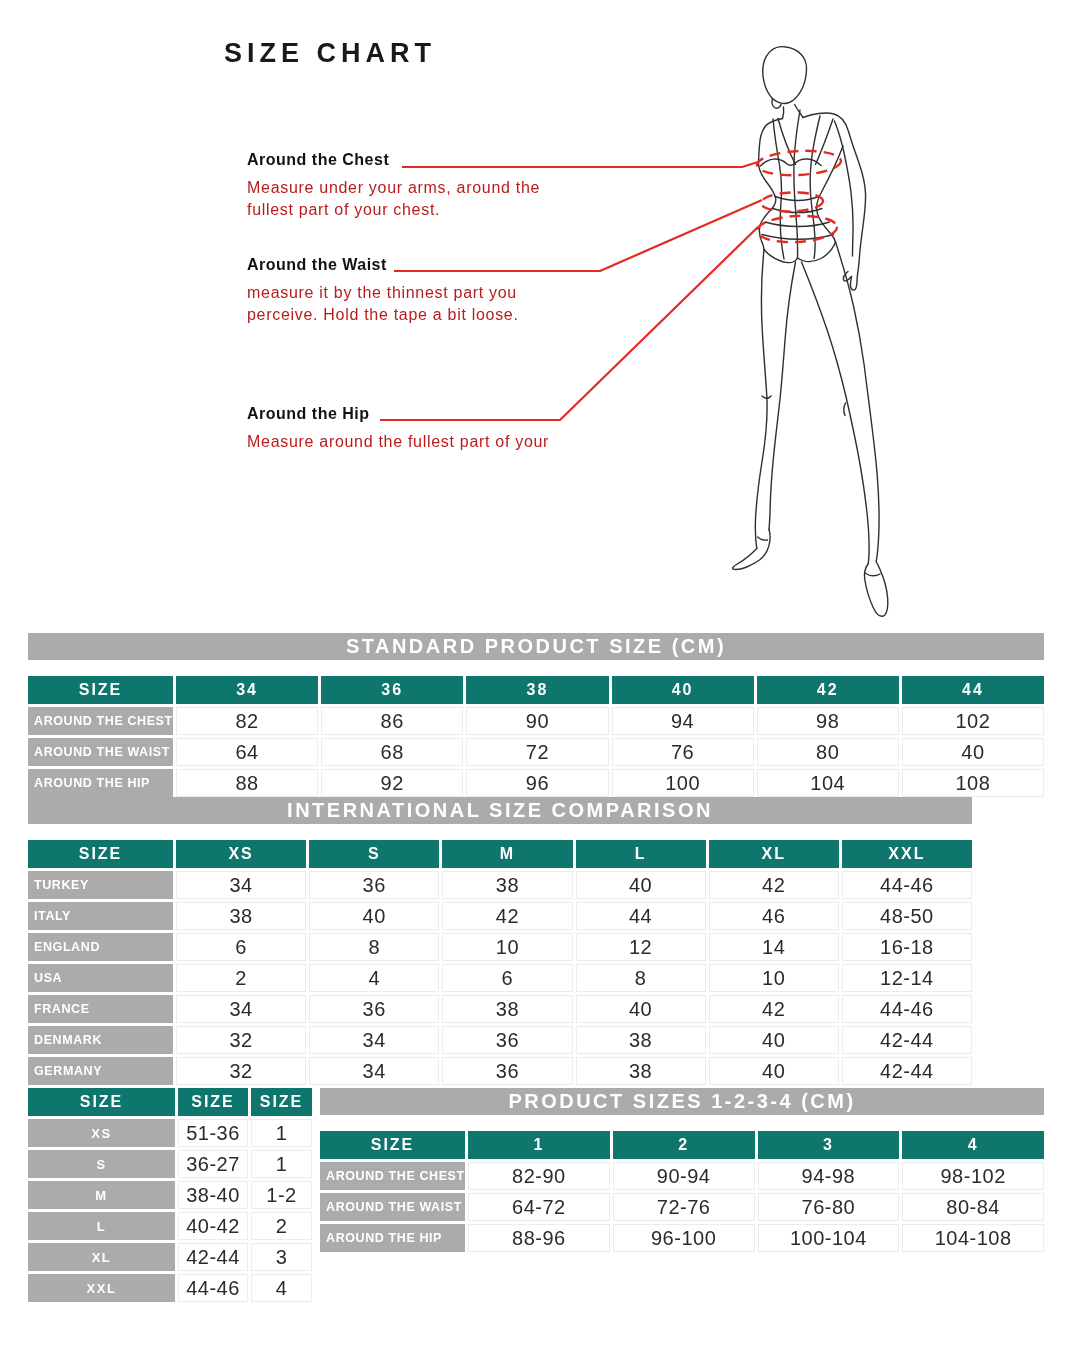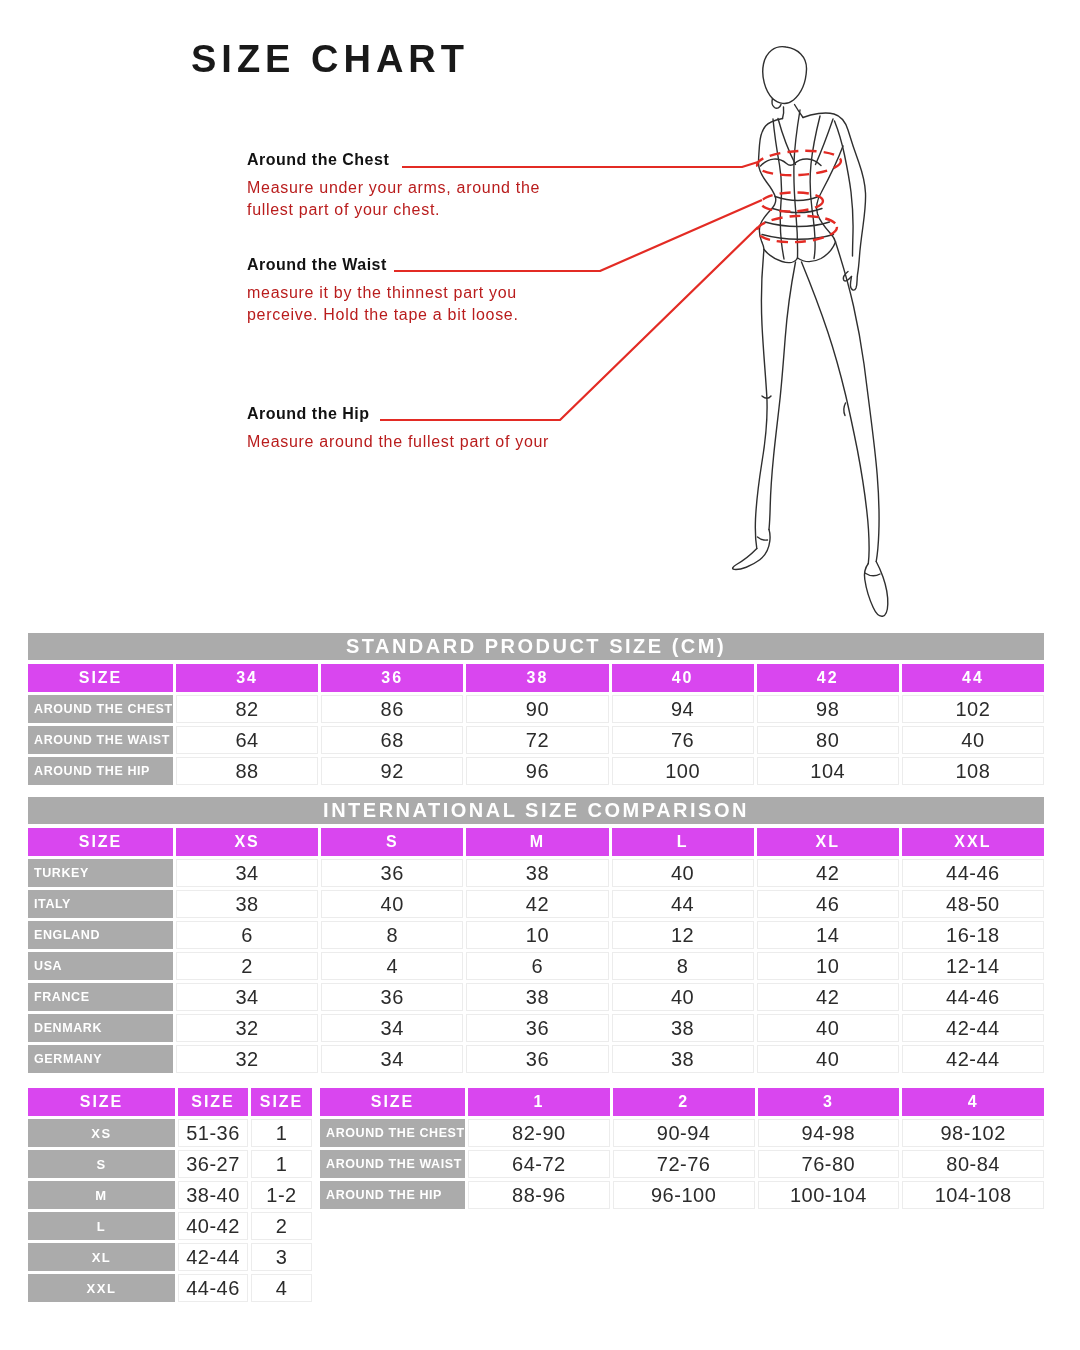--- a/index.html
+++ b/index.html
@@ -3,37 +3,37 @@
 <meta charset="utf-8">
 <style>
   * { margin:0; padding:0; box-sizing:border-box; }
   html,body { background:#ffffff; }
   .stage {
     position:relative; width:1080px; height:1350px; background:#fff;
     font-family:"Liberation Sans", sans-serif; overflow:hidden;
   }
   .page-title {
     position:absolute; top:38px; left:0; width:660px; text-align:center;
-    font-size:38px; font-weight:bold; letter-spacing:5px; color:#191919;
+    font-size:27px; font-weight:bold; letter-spacing:5px; color:#191919;
   }
   .fig-svg { position:absolute; top:0; left:0; }
 
   .note { position:absolute; left:247px; width:400px; }
   .note-h { font-size:16px; font-weight:bold; color:#121212; letter-spacing:0.5px; margin-bottom:8px; }
   .note-line { font-size:16px; color:#b91c1c; letter-spacing:0.7px; line-height:22px; }
 
   .tbl { position:absolute; }
   .tbl-title {
     height:27px; background:#ababab; color:#fff; font-weight:bold;
     font-size:20px; letter-spacing:2.5px; display:flex; align-items:center;
-    justify-content:center; margin-bottom:4px;
+    justify-content:center; margin-bottom:16px;
   }
   .tbl-grid { display:grid; gap:3px; grid-auto-rows:28px; }
   .cell { display:flex; align-items:center; justify-content:center; overflow:hidden; }
-  .hcell { background:#d946ef; color:#fff; font-weight:bold; font-size:16px; letter-spacing:2px; }
+  .hcell { background:#0f766e; color:#fff; font-weight:bold; font-size:16px; letter-spacing:2px; }
   .lcell {
     background:#ababab; color:#fff; font-weight:bold; font-size:12.5px;
     letter-spacing:0.6px; justify-content:flex-start; padding-left:6px; white-space:nowrap;
   }
   .lcell.center { justify-content:center; padding-left:0; font-size:13px; letter-spacing:1.5px; }
   .vcell { color:#2b2b2b; font-size:20px; letter-spacing:0.5px; border:1px solid #ececec; background:#fff; }
 </style>
 </head>
 <body>
 
@@ -143,21 +143,21 @@
         <div class="cell lcell">AROUND THE HIP</div>
         <div class="cell vcell">88</div>
         <div class="cell vcell">92</div>
         <div class="cell vcell">96</div>
         <div class="cell vcell">100</div>
         <div class="cell vcell">104</div>
         <div class="cell vcell">108</div>
       </div>
     </div>
 
-  <div class="tbl" style="left:28px; top:797px; width:1016px;">
+  <div class="tbl" style="left:28px; top:797px; width:944px;">
       <div class="tbl-title">INTERNATIONAL SIZE COMPARISON</div>
       <div class="tbl-grid" style="grid-template-columns: 145px repeat(6, 1fr);">
         <div class="cell hcell">SIZE</div>
         <div class="cell hcell">XS</div>
         <div class="cell hcell">S</div>
         <div class="cell hcell">M</div>
         <div class="cell hcell">L</div>
         <div class="cell hcell">XL</div>
         <div class="cell hcell">XXL</div>
         <div class="cell lcell">TURKEY</div>
@@ -232,20 +232,21 @@
         <div class="cell lcell center">XL</div>
         <div class="cell vcell">42-44</div>
         <div class="cell vcell">3</div>
         <div class="cell lcell center">XXL</div>
         <div class="cell vcell">44-46</div>
         <div class="cell vcell">4</div>
       </div>
     </div>
 
   <div class="tbl" style="left:320px; top:1088px; width:724px;">
+      <div class="tbl-title">PRODUCT SIZES 1-2-3-4 (CM)</div>
       <div class="tbl-grid" style="grid-template-columns: 145px repeat(4, 1fr);">
         <div class="cell hcell">SIZE</div>
         <div class="cell hcell">1</div>
         <div class="cell hcell">2</div>
         <div class="cell hcell">3</div>
         <div class="cell hcell">4</div>
         <div class="cell lcell">AROUND THE CHEST</div>
         <div class="cell vcell">82-90</div>
         <div class="cell vcell">90-94</div>
         <div class="cell vcell">94-98</div>

